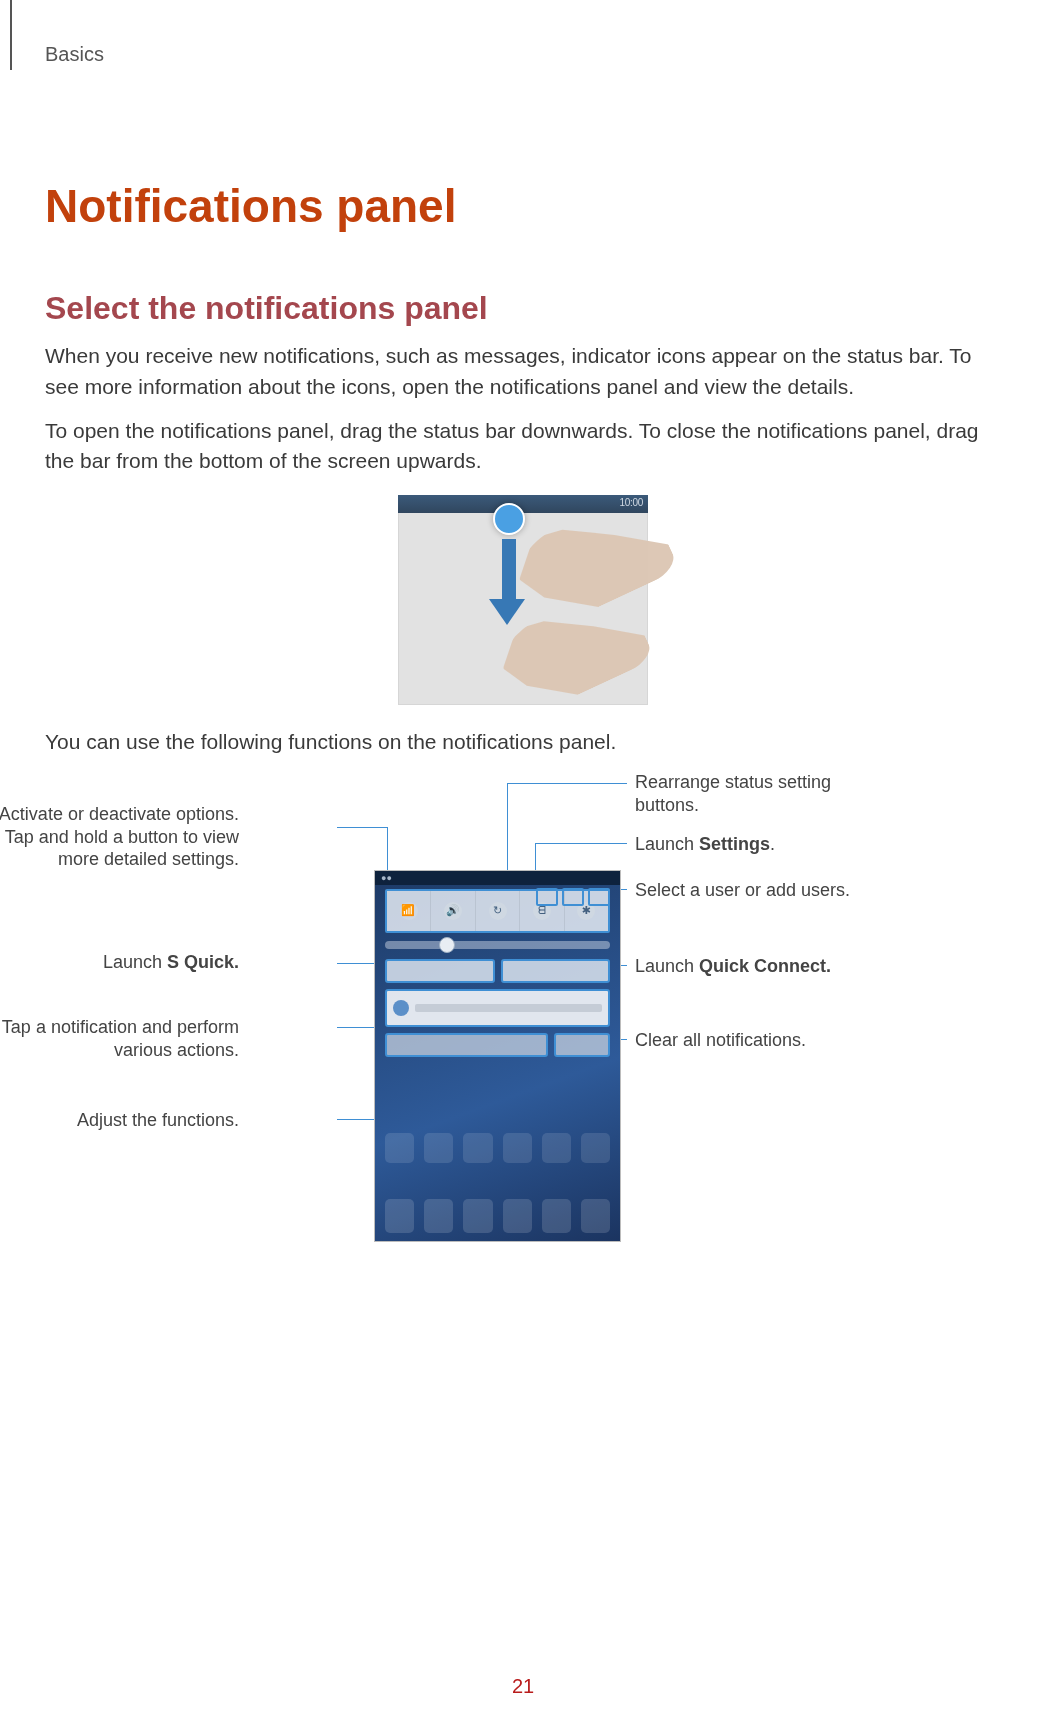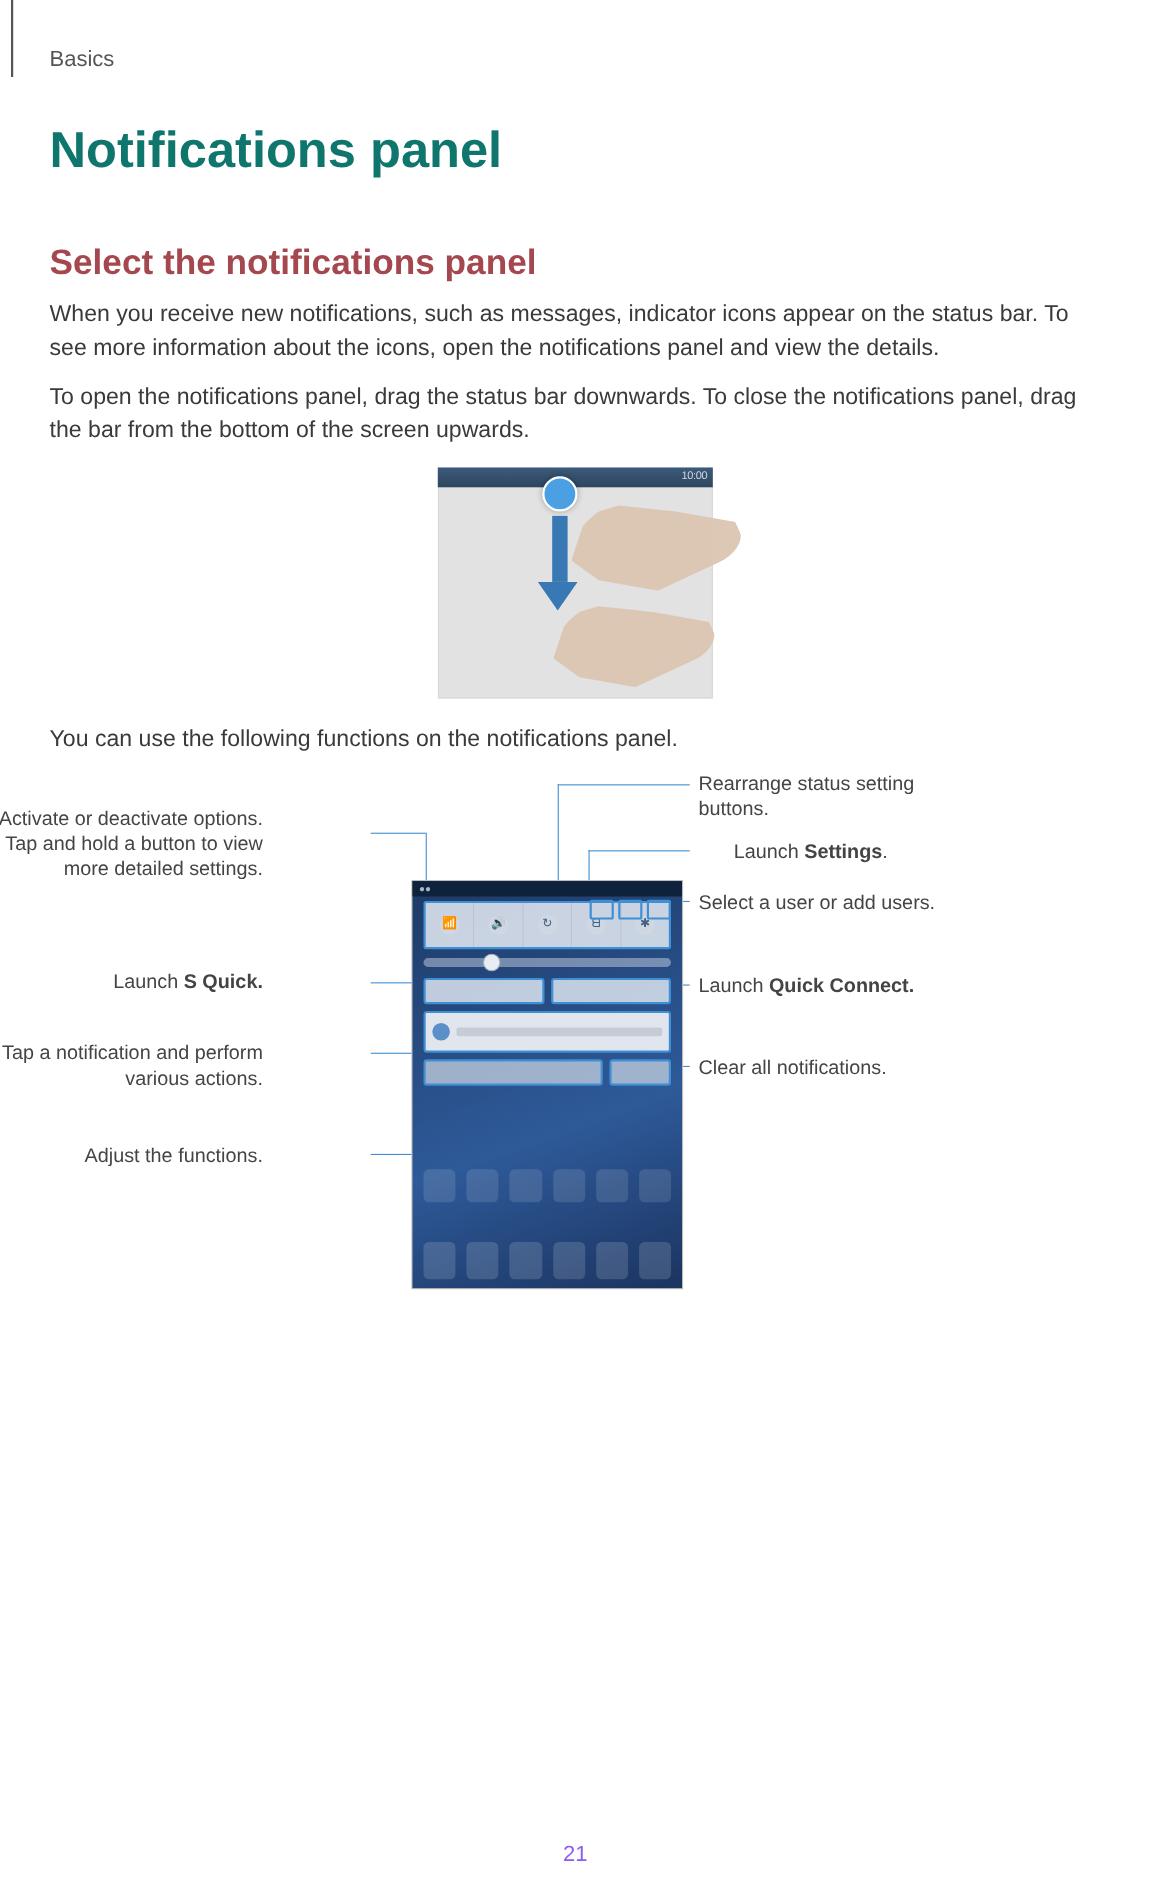--- a/index.html
+++ b/index.html
@@ -16,24 +16,24 @@
     background: #fff;
   }
   .side-rule {
     position: absolute;
     left: 10px; top: 0; width: 2px; height: 70px;
     background: #555;
   }
   .chapter {
     font-size: 20px;
     color: #555;
-    margin-bottom: 34px;
+    margin-bottom: 104px;
   }
   h1 {
-    color: #0f766e;
+    color: #c2410c;
     font-weight: 600;
     font-size: 46px;
     margin: 0 0 45px 0;
   }
   h2 {
     color: #a4474e;
     font-weight: 600;
     font-size: 32px;
     margin: 0 0 10px 0;
   }
@@ -135,21 +135,21 @@
 
   .label {
     position:absolute; font-size:18px; color:#444; line-height:1.25;
   }
   .label b{font-weight:700;}
   .lead {
     position:absolute; background:#3f8fd4; height:1px;
   }
   .lead.v { width:1px; height:auto; }
   .page-no {
-    position:absolute; bottom:18px; left:0; right:0; text-align:center; font-size:20px; color:#8b5cf6;
+    position:absolute; bottom:18px; left:0; right:0; text-align:center; font-size:20px; color:#b91c1c;
   }
 </style>
 </head>
 <body>
 
 <div class="side-rule"></div>
 
 <div class="chapter">Basics</div>
 
 <h1>Notifications panel</h1>
@@ -176,21 +176,21 @@
 <div class="diagram">
 
   <div class="label" style="right:762px; top:32px; width:260px; text-align:right;">Activate or deactivate options. Tap and hold a button to view more detailed settings.</div>
   <div class="label" style="right:762px; top:180px; text-align:right;">
     <span>Launch </span><b>S Quick.</b>
   </div>
   <div class="label" style="right:762px; top:245px; width:260px; text-align:right;">Tap a notification and perform various actions.</div>
   <div class="label" style="right:762px; top:338px; text-align:right;">Adjust the functions.</div>
 
   <div class="label" style="left:590px; top:0px; width:260px;">Rearrange status setting buttons.</div>
-  <div class="label" style="left:590px; top:62px;margin-left:32px;">
+  <div class="label" style="left:590px; top:62px;">
     <span>Launch </span><b>Settings</b><span>.</span>
   </div>
   <div class="label" style="left:590px; top:108px;">Select a user or add users.</div>
   <div class="label" style="left:590px; top:184px;">
     <span>Launch </span><b>Quick Connect.</b>
   </div>
   <div class="label" style="left:590px; top:258px;">Clear all notifications.</div>
 
   <div class="lead" style="left:292px; top:56px; width:50px;"></div>
   <div class="lead v" style="left:342px; top:56px; height:82px;"></div>

